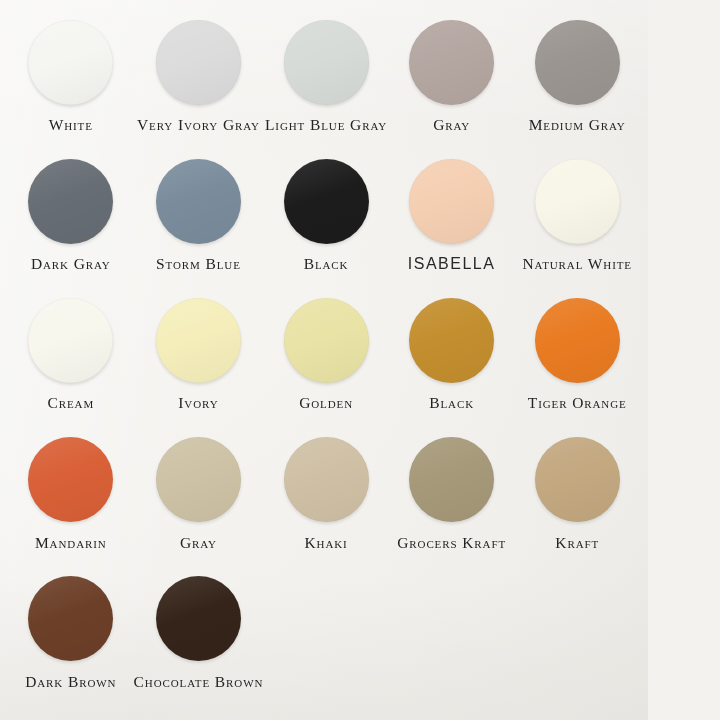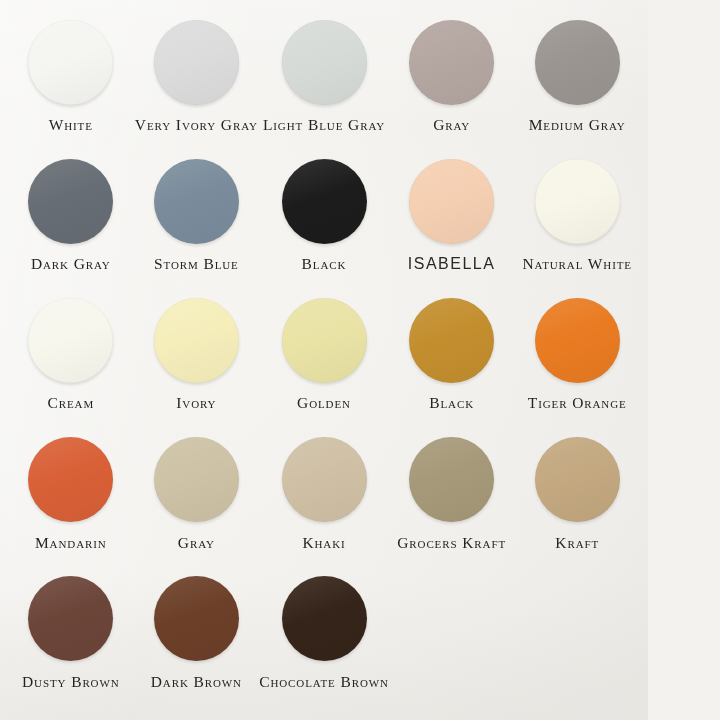--- a/index.html
+++ b/index.html
@@ -217,26 +217,20 @@
         <div class="label">Grocers Kraft</div>
       </div>
       <div class="cell">
         <div class="swatch-wrap">
           <div class="swatch" style="background: rgb(195, 168, 128);"></div>
         </div>
         <div class="label">Kraft</div>
       </div>
       <div class="cell">
         <div class="swatch-wrap">
-          <div class="swatch" style="background: rgb(108, 69, 57);"></div>
-        </div>
-        <div class="label">Dusty Brown</div>
-      </div>
-      <div class="cell">
-        <div class="swatch-wrap">
           <div class="swatch" style="background: rgb(108, 63, 40);"></div>
         </div>
         <div class="label">Dark Brown</div>
       </div>
       <div class="cell">
         <div class="swatch-wrap">
           <div class="swatch" style="background: rgb(53, 36, 25);"></div>
         </div>
         <div class="label">Chocolate Brown</div>
       </div>

